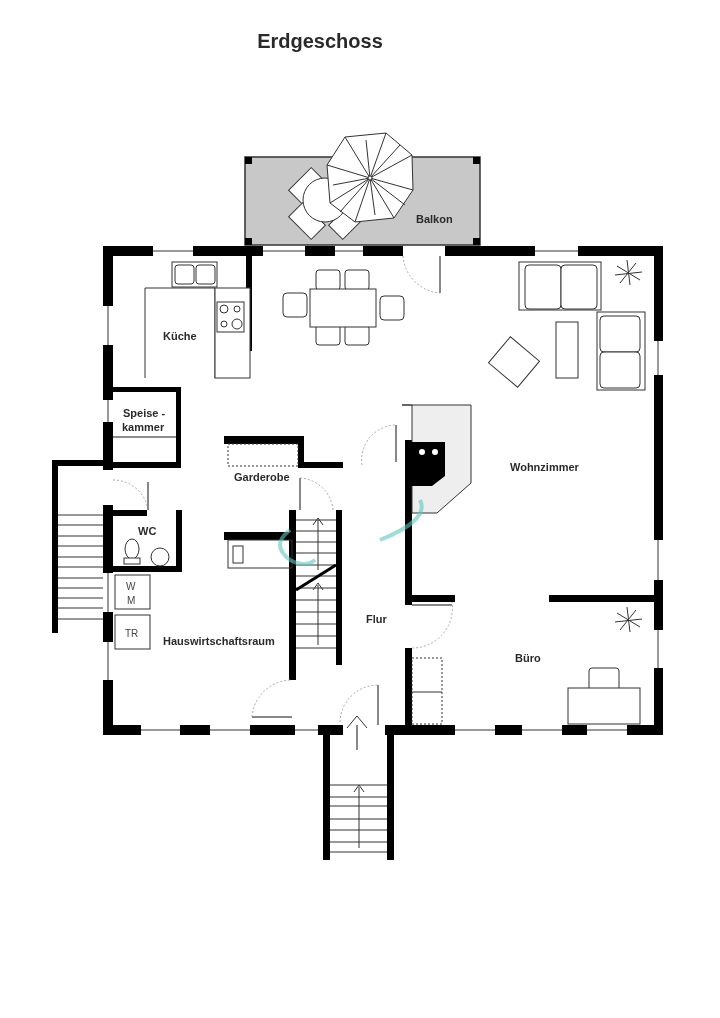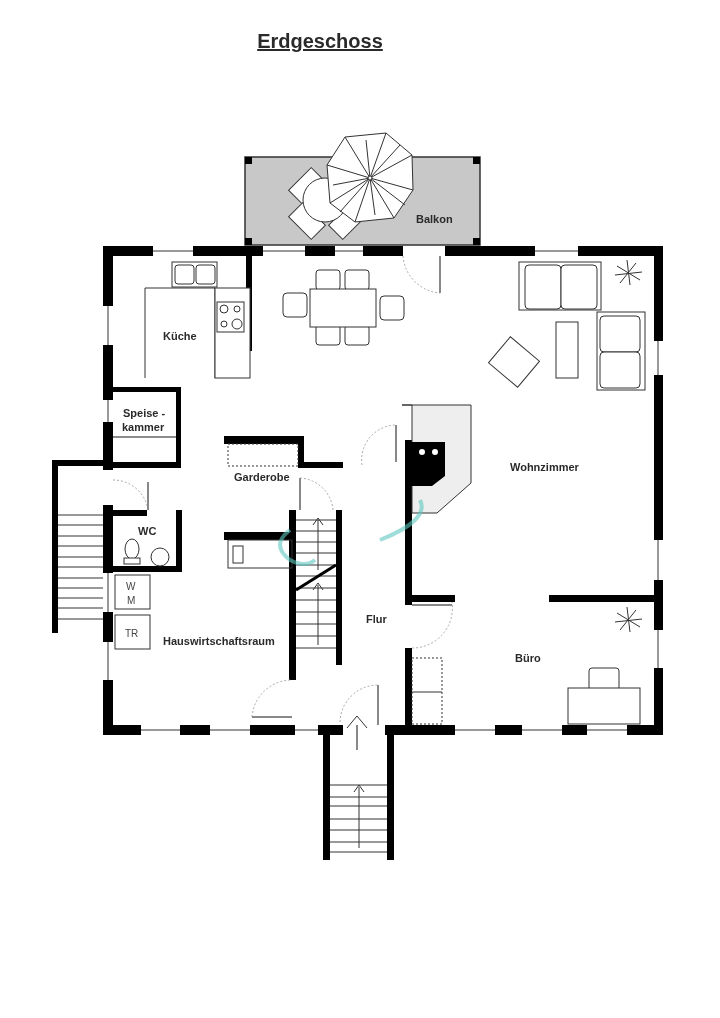--- a/index.html
+++ b/index.html
@@ -1,17 +1,17 @@
 <!DOCTYPE html>
 <html><head>
 <meta charset="utf-8">
 <style>
   html,body{margin:0;padding:0;background:#fff;}
   body{width:720px;height:1018px;position:relative;overflow:hidden;font-family:"Liberation Sans",sans-serif;}
-  .title{position:absolute;left:0;top:30px;width:640px;text-align:center;font-size:20px;font-weight:bold;color:#2a2a2a;text-decoration:underline;}
+  .title{position:absolute;left:0;top:30px;width:640px;text-align:center;font-size:20px;font-weight:bold;color:#2a2a2a;}
   svg{position:absolute;left:0;top:0;}
   .lbl{font-family:"Liberation Sans",sans-serif;font-size:11px;font-weight:bold;fill:#2a2a2a;}
   .lbl-sm{font-family:"Liberation Sans",sans-serif;font-size:10px;fill:#444;}
   .w{fill:#000;}
   .ln{stroke:#333;stroke-width:1;fill:#fff;}
   .ln0{stroke:#333;stroke-width:1;fill:none;}
   .win{stroke:#999;stroke-width:2;fill:none;}
   .swing{stroke:#aaa;stroke-width:1;fill:none;stroke-dasharray:2 2;}
   .door{stroke:#888;stroke-width:2;fill:none;}
 </style>

